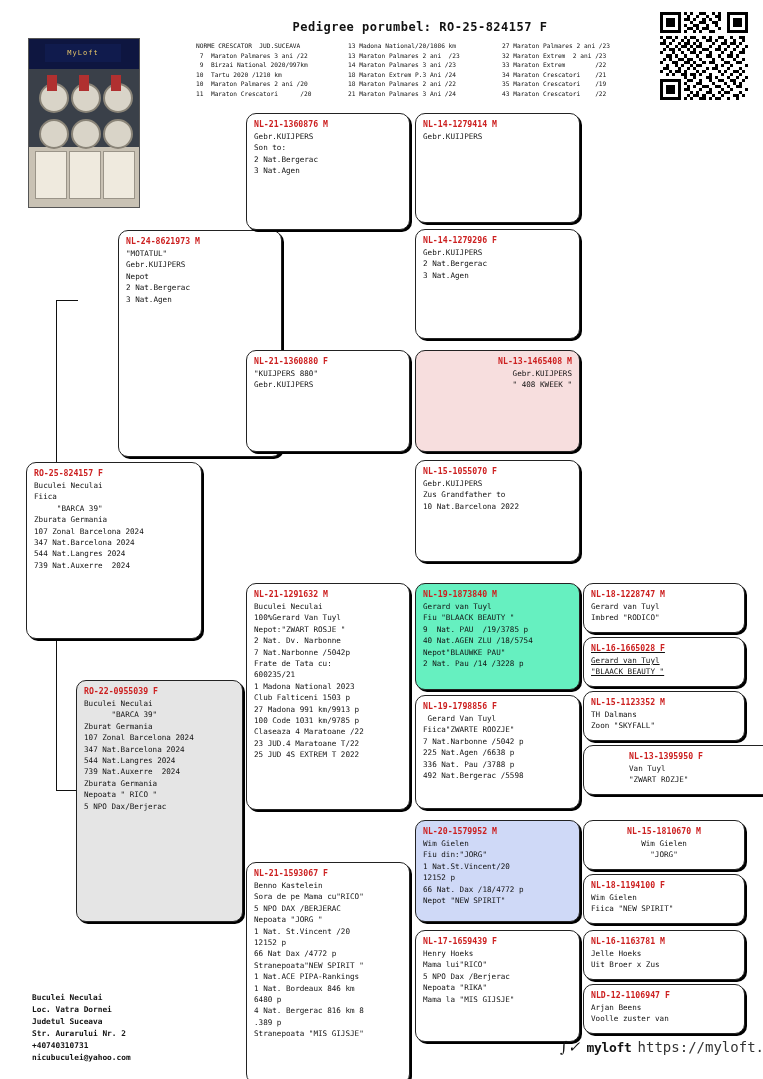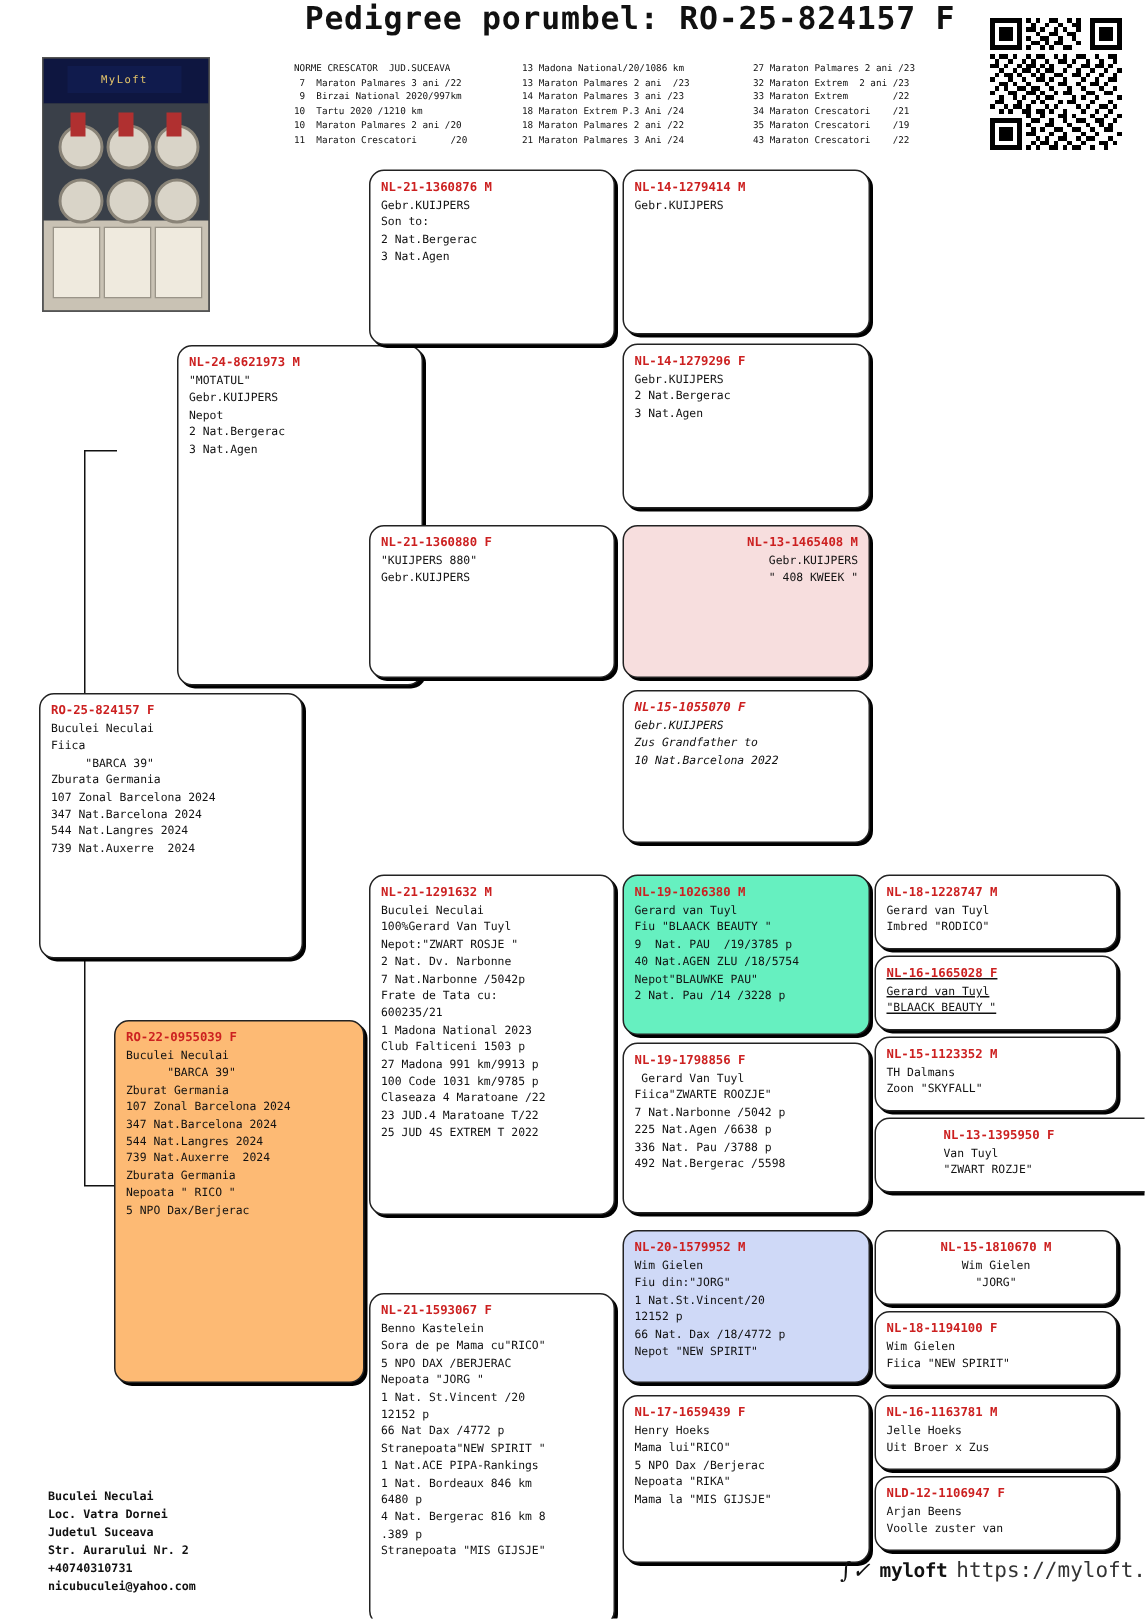--- a/index.html
+++ b/index.html
@@ -1,22 +1,22 @@
 <!DOCTYPE html>
 <html><head>
 <meta charset="utf-8">
 <style>
   html,body{margin:0;padding:0;background:#ffffff;}
   body{width:763px;height:1079px;position:relative;font-family:"DejaVu Sans Mono",monospace;color:#111;}
   .page{position:absolute;inset:0;}
 
   
   .title{
-    position:absolute;left:200px;top:0;width:440px;text-align:center;
-    font-family:"DejaVu Sans Mono",monospace;font-weight:bold;font-size:21px;letter-spacing:.5px;
+    position:absolute;left:200px;top:20px;width:440px;text-align:center;
+    font-family:"DejaVu Sans Mono",monospace;font-weight:bold;font-size:12px;letter-spacing:.5px;
   }
   .norme{
     position:absolute;left:196px;top:41px;width:452px;
     font-size:6.2px;line-height:9.6px;white-space:pre;font-family:"DejaVu Sans Mono",monospace;
   }
   .norme-col{position:absolute;top:0;white-space:pre;}
   .nc1{left:0px;}
   .nc2{left:152px;}
   .nc3{left:306px;}
 
@@ -47,21 +47,21 @@
     font-size:8.2px;font-weight:bold;color:#cc2020;padding:5px 7px 2px 7px;
     font-family:"DejaVu Sans Mono",monospace;letter-spacing:0px;
   }
   .card-box .bd{
     font-size:7.6px;line-height:11.4px;padding:0 7px 6px 7px;white-space:pre-wrap;
     font-family:"DejaVu Sans Mono",monospace;
   }
   .hl-green{background:#66f0c0;}
   .hl-pink{background:#f7dede;}
   .hl-blue{background:#cfd9f7;}
-  .hl-yellow{background:#fdba74;}
+  .hl-yellow{background:#e5e5e5;}
 
   
   .ln{position:absolute;background:#111;}
   .lnv{width:1px;}
   .lnh{height:1px;}
 
   
   .footer{
     position:absolute;left:32px;top:992px;font-size:7.8px;line-height:12px;
     font-weight:bold;font-family:"DejaVu Sans Mono",monospace;white-space:pre;
@@ -443,29 +443,29 @@
 2 Nat.Bergerac
 3 Nat.Agen</div>
   </div>
 
   <div class="card-box hl-pink" style="left:415px;top:350px;width:163px;height:100px;text-align:right;">
     <div class="hd">NL-13-1465408 M</div>
     <div class="bd">Gebr.KUIJPERS
  " 408 KWEEK "</div>
   </div>
 
-  <div class="card-box" style="left:415px;top:460px;width:163px;height:100px;font-style:italic;">
+  <div class="card-box" style="left:415px;top:460px;width:163px;height:100px;">
     <div class="hd">NL-15-1055070 F</div>
     <div class="bd">Gebr.KUIJPERS
 Zus Grandfather to
 10 Nat.Barcelona 2022</div>
   </div>
 
   <div class="card-box hl-green" style="left:415px;top:583px;width:163px;height:105px;">
-    <div class="hd">NL-19-1026380 M</div>
+    <div class="hd">NL-19-1873840 M</div>
     <div class="bd">Gerard van Tuyl
 Fiu "BLAACK BEAUTY "
 9  Nat. PAU  /19/3785 p
 40 Nat.AGEN ZLU /18/5754
 Nepot"BLAUWKE PAU"
 2 Nat. Pau /14 /3228 p</div>
   </div>
 
   <div class="card-box" style="left:415px;top:695px;width:163px;height:112px;">
     <div class="hd">NL-19-1798856 F</div>

